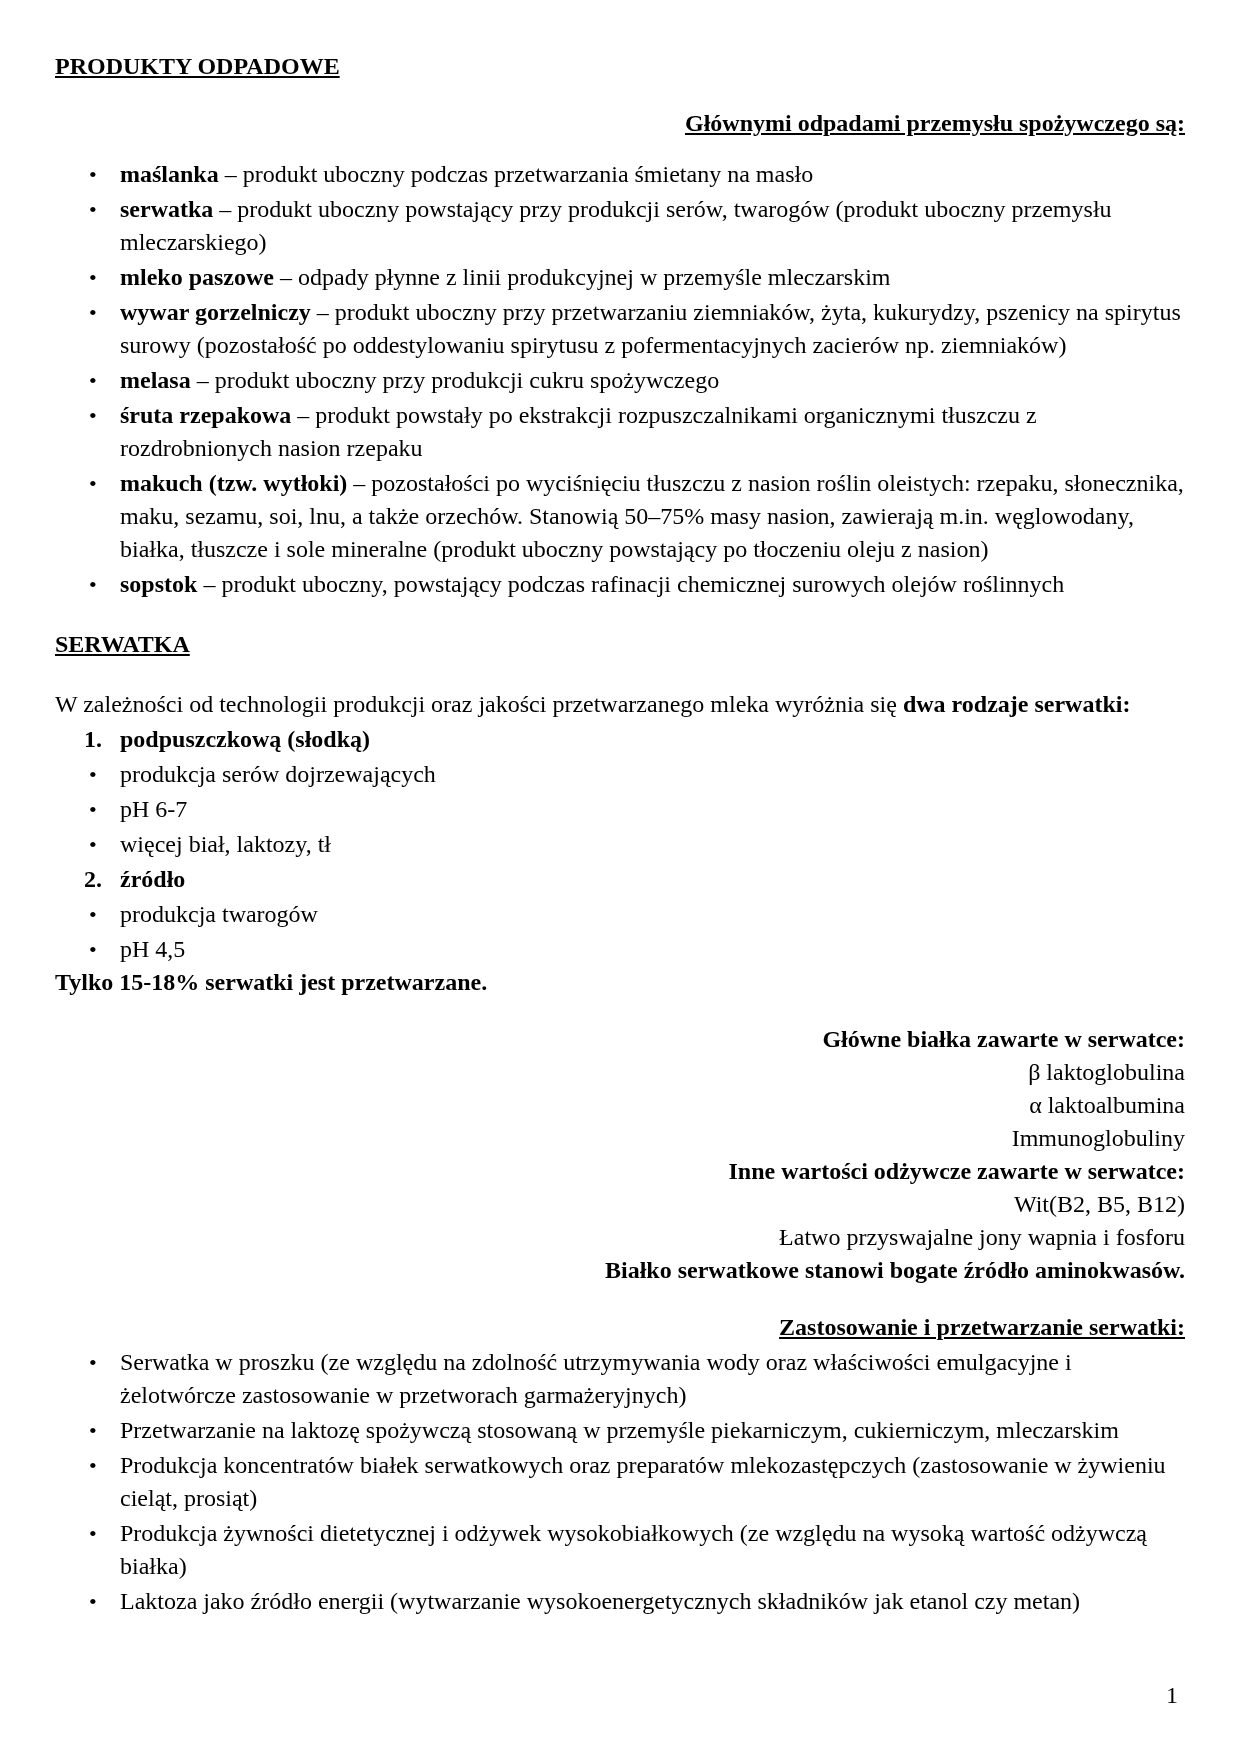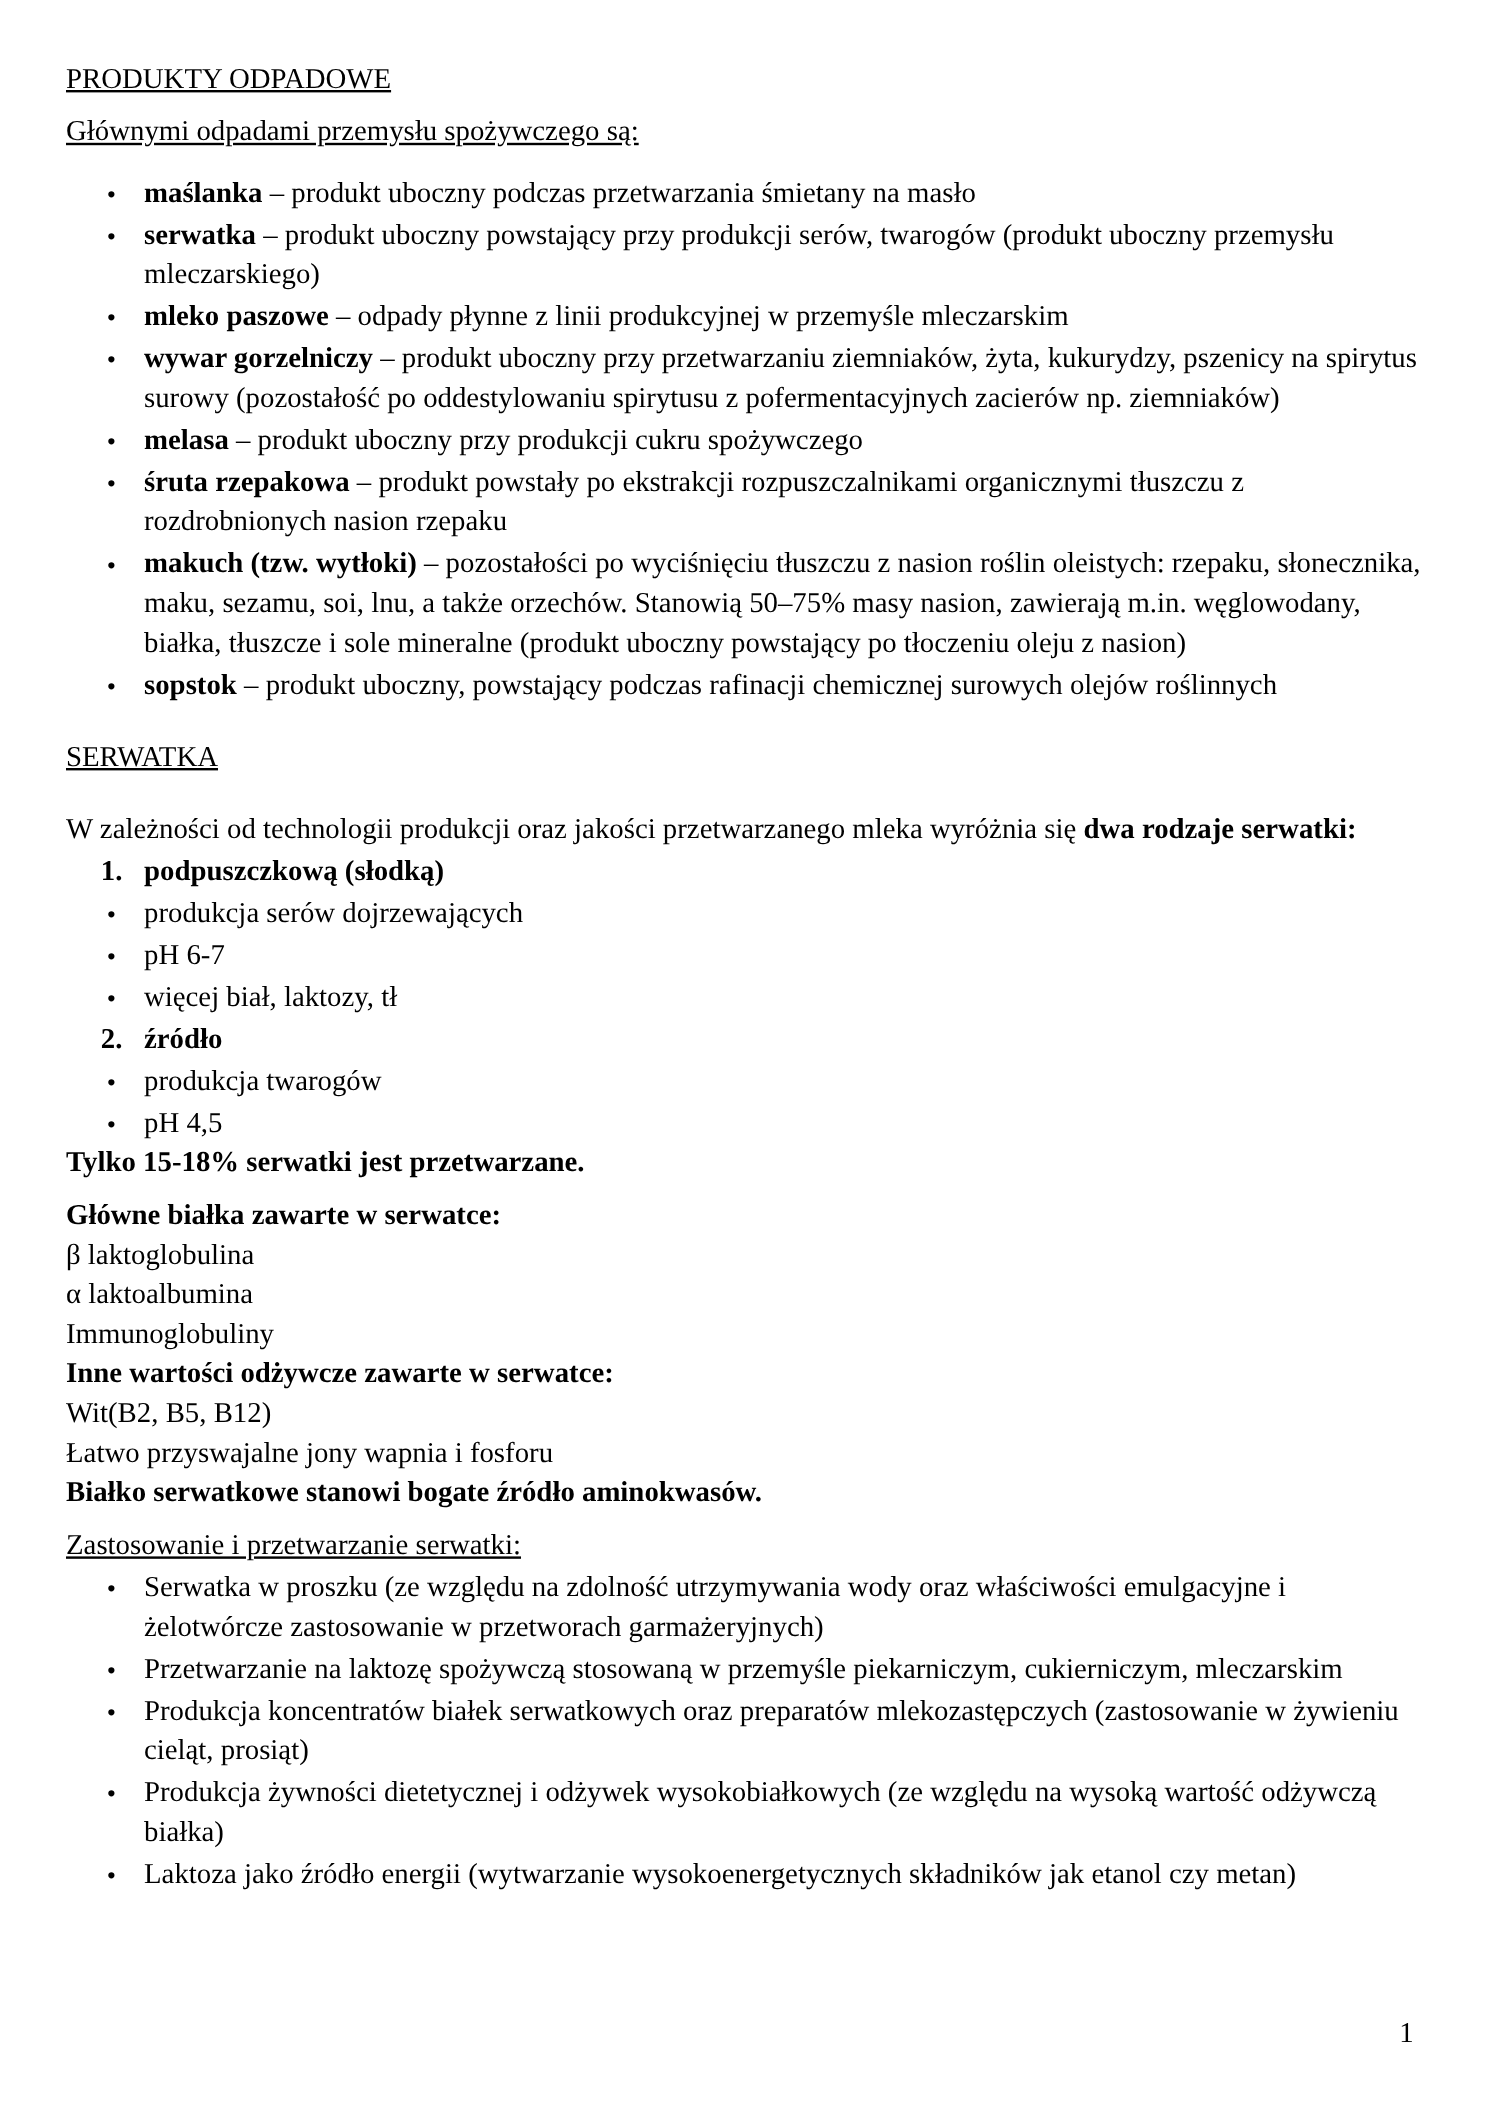--- a/index.html
+++ b/index.html
@@ -11,23 +11,23 @@
     margin: 0 auto;
     background: #ffffff;
     color: #000000;
     font-family: "Liberation Serif", "DejaVu Serif", serif;
     font-size: 24px;
     line-height: 33px;
     padding: 50px 55px 0 55px;
     overflow: hidden;
   }
   .b { font-weight: bold; }
-  .h { font-weight: normal; text-decoration: underline; }
+  .h { font-weight: bold; text-decoration: underline; }
   .gap-sm { margin-top: 18px; }
-  .gap-md { margin-top: 11px; }
+  .gap-md { margin-top: 24px; text-align: right; }
   .gap-lg { margin-top: 27px; }
   ul.plain { list-style: none; }
   .li {
     position: relative;
     padding-left: 65px;
     margin-top: 2px;
   }
   .li .marker {
     position: absolute;
     left: 34px;

